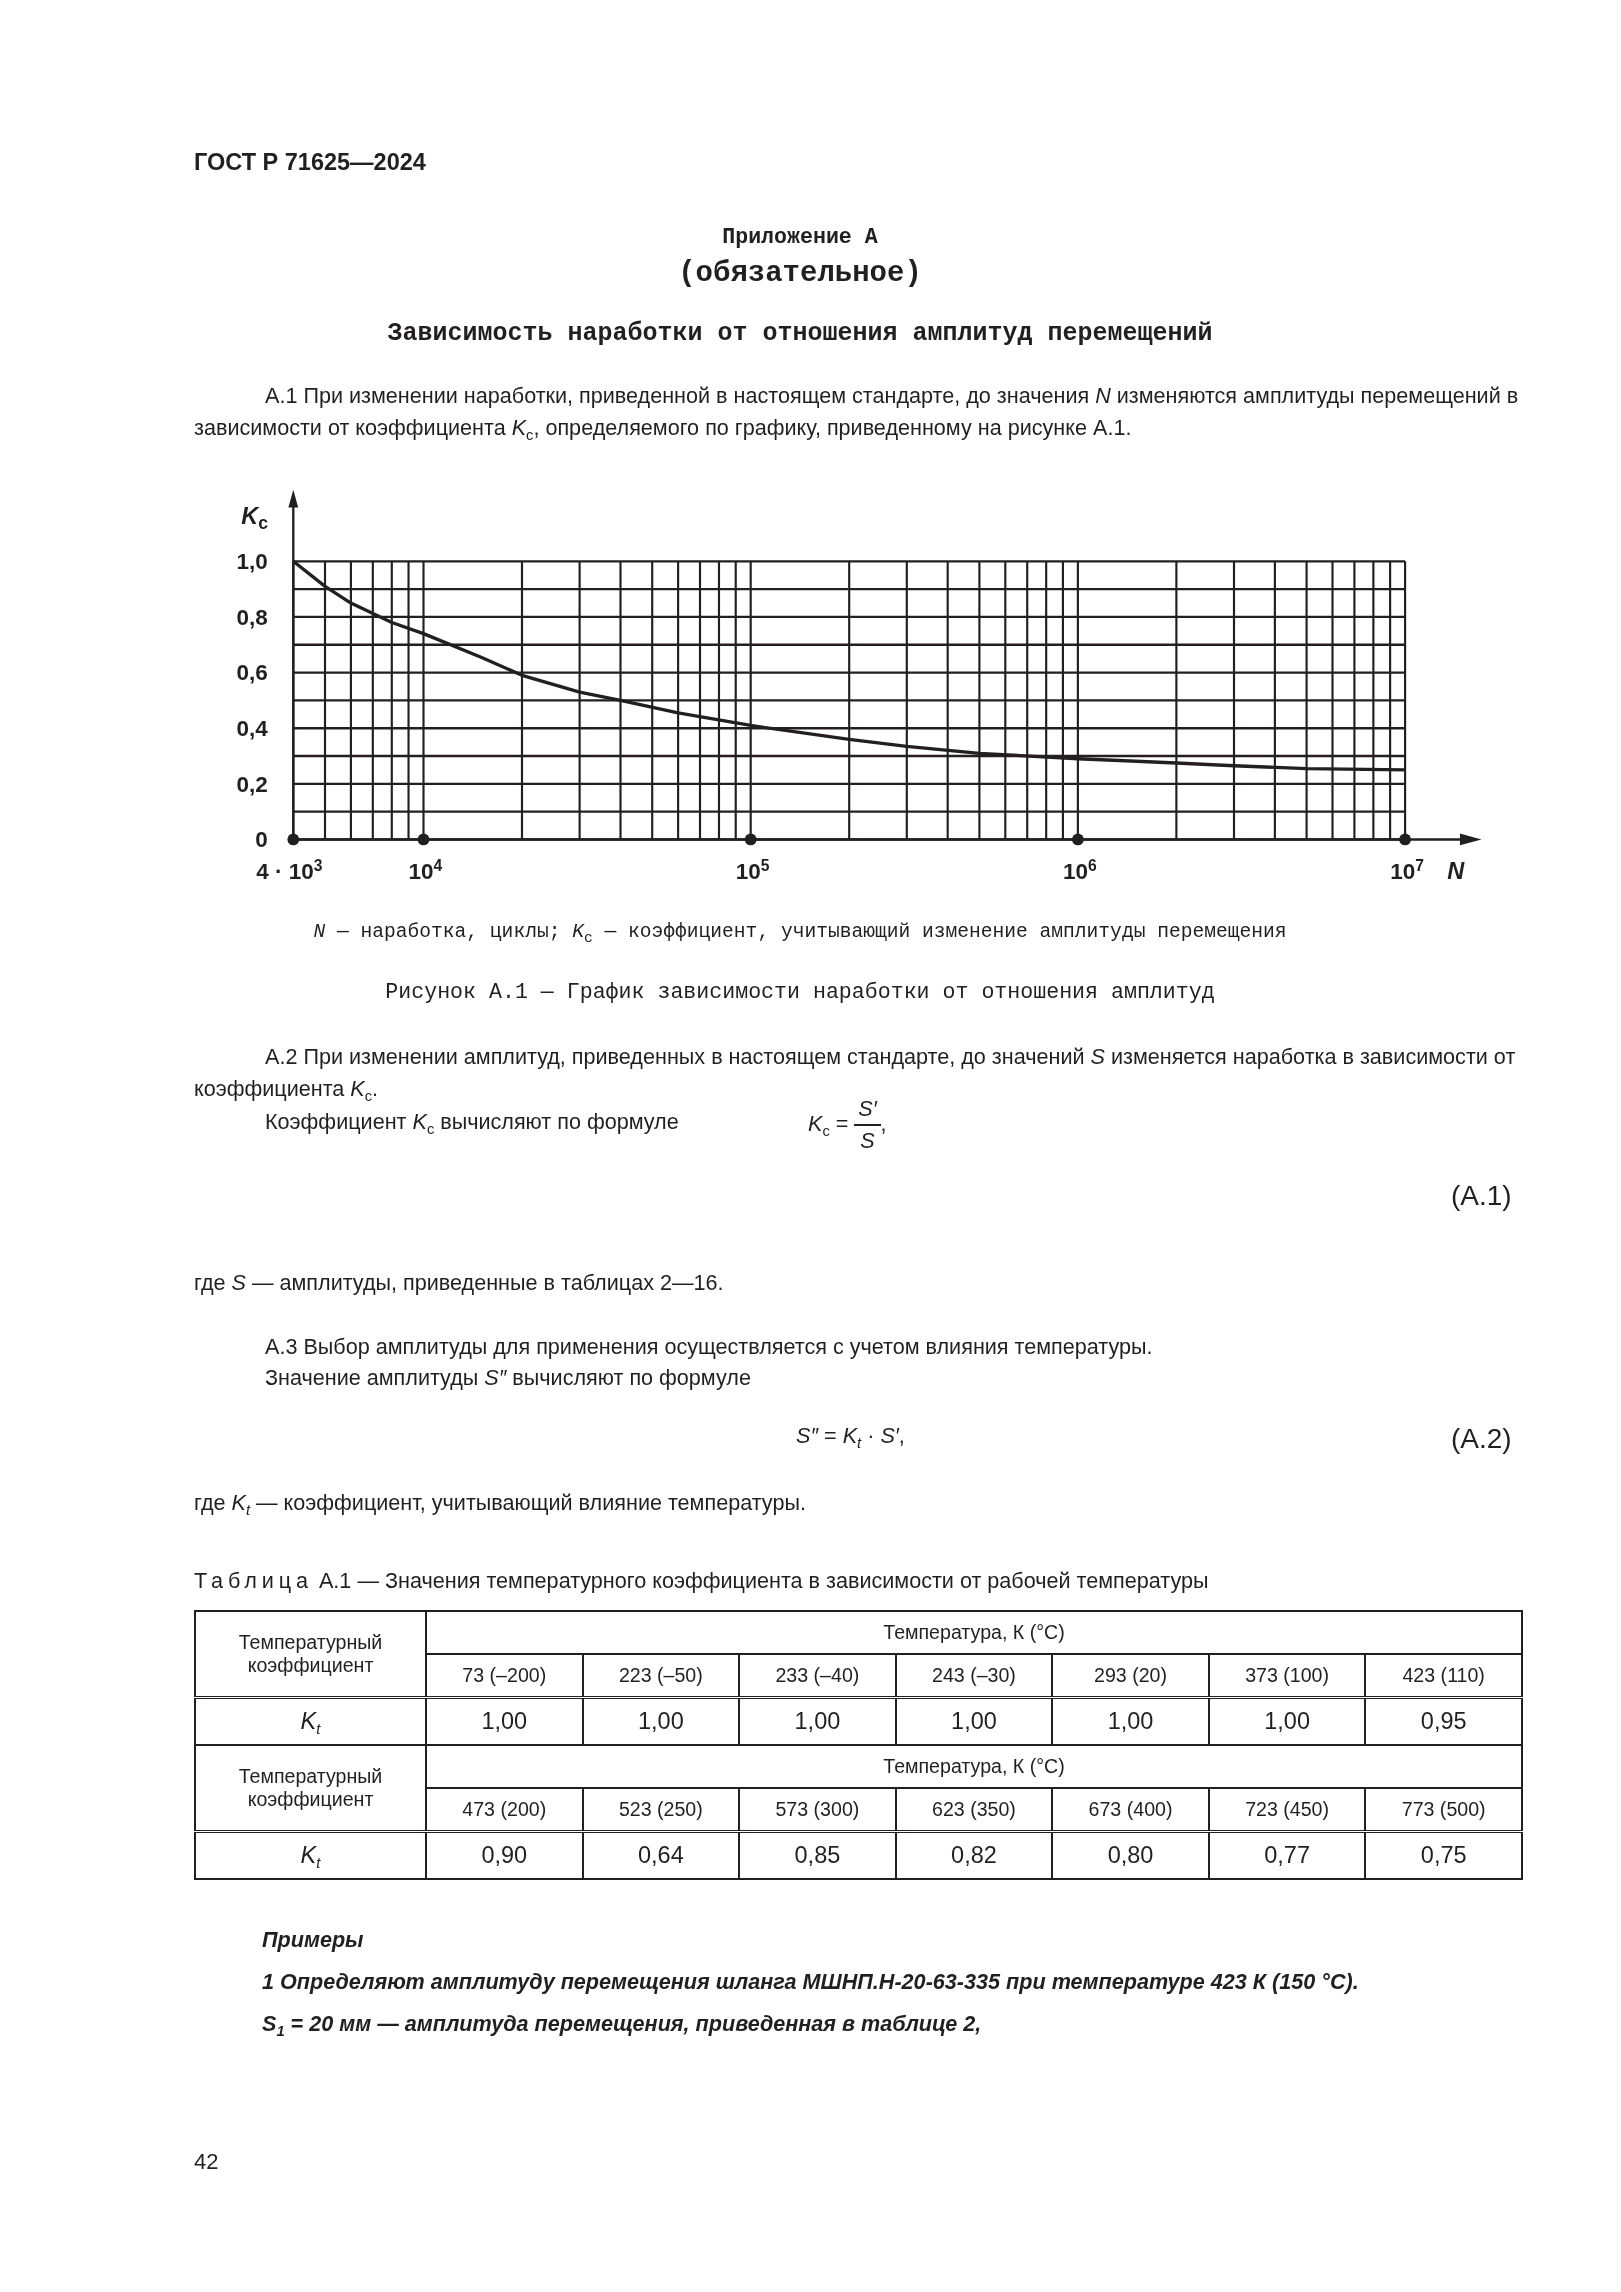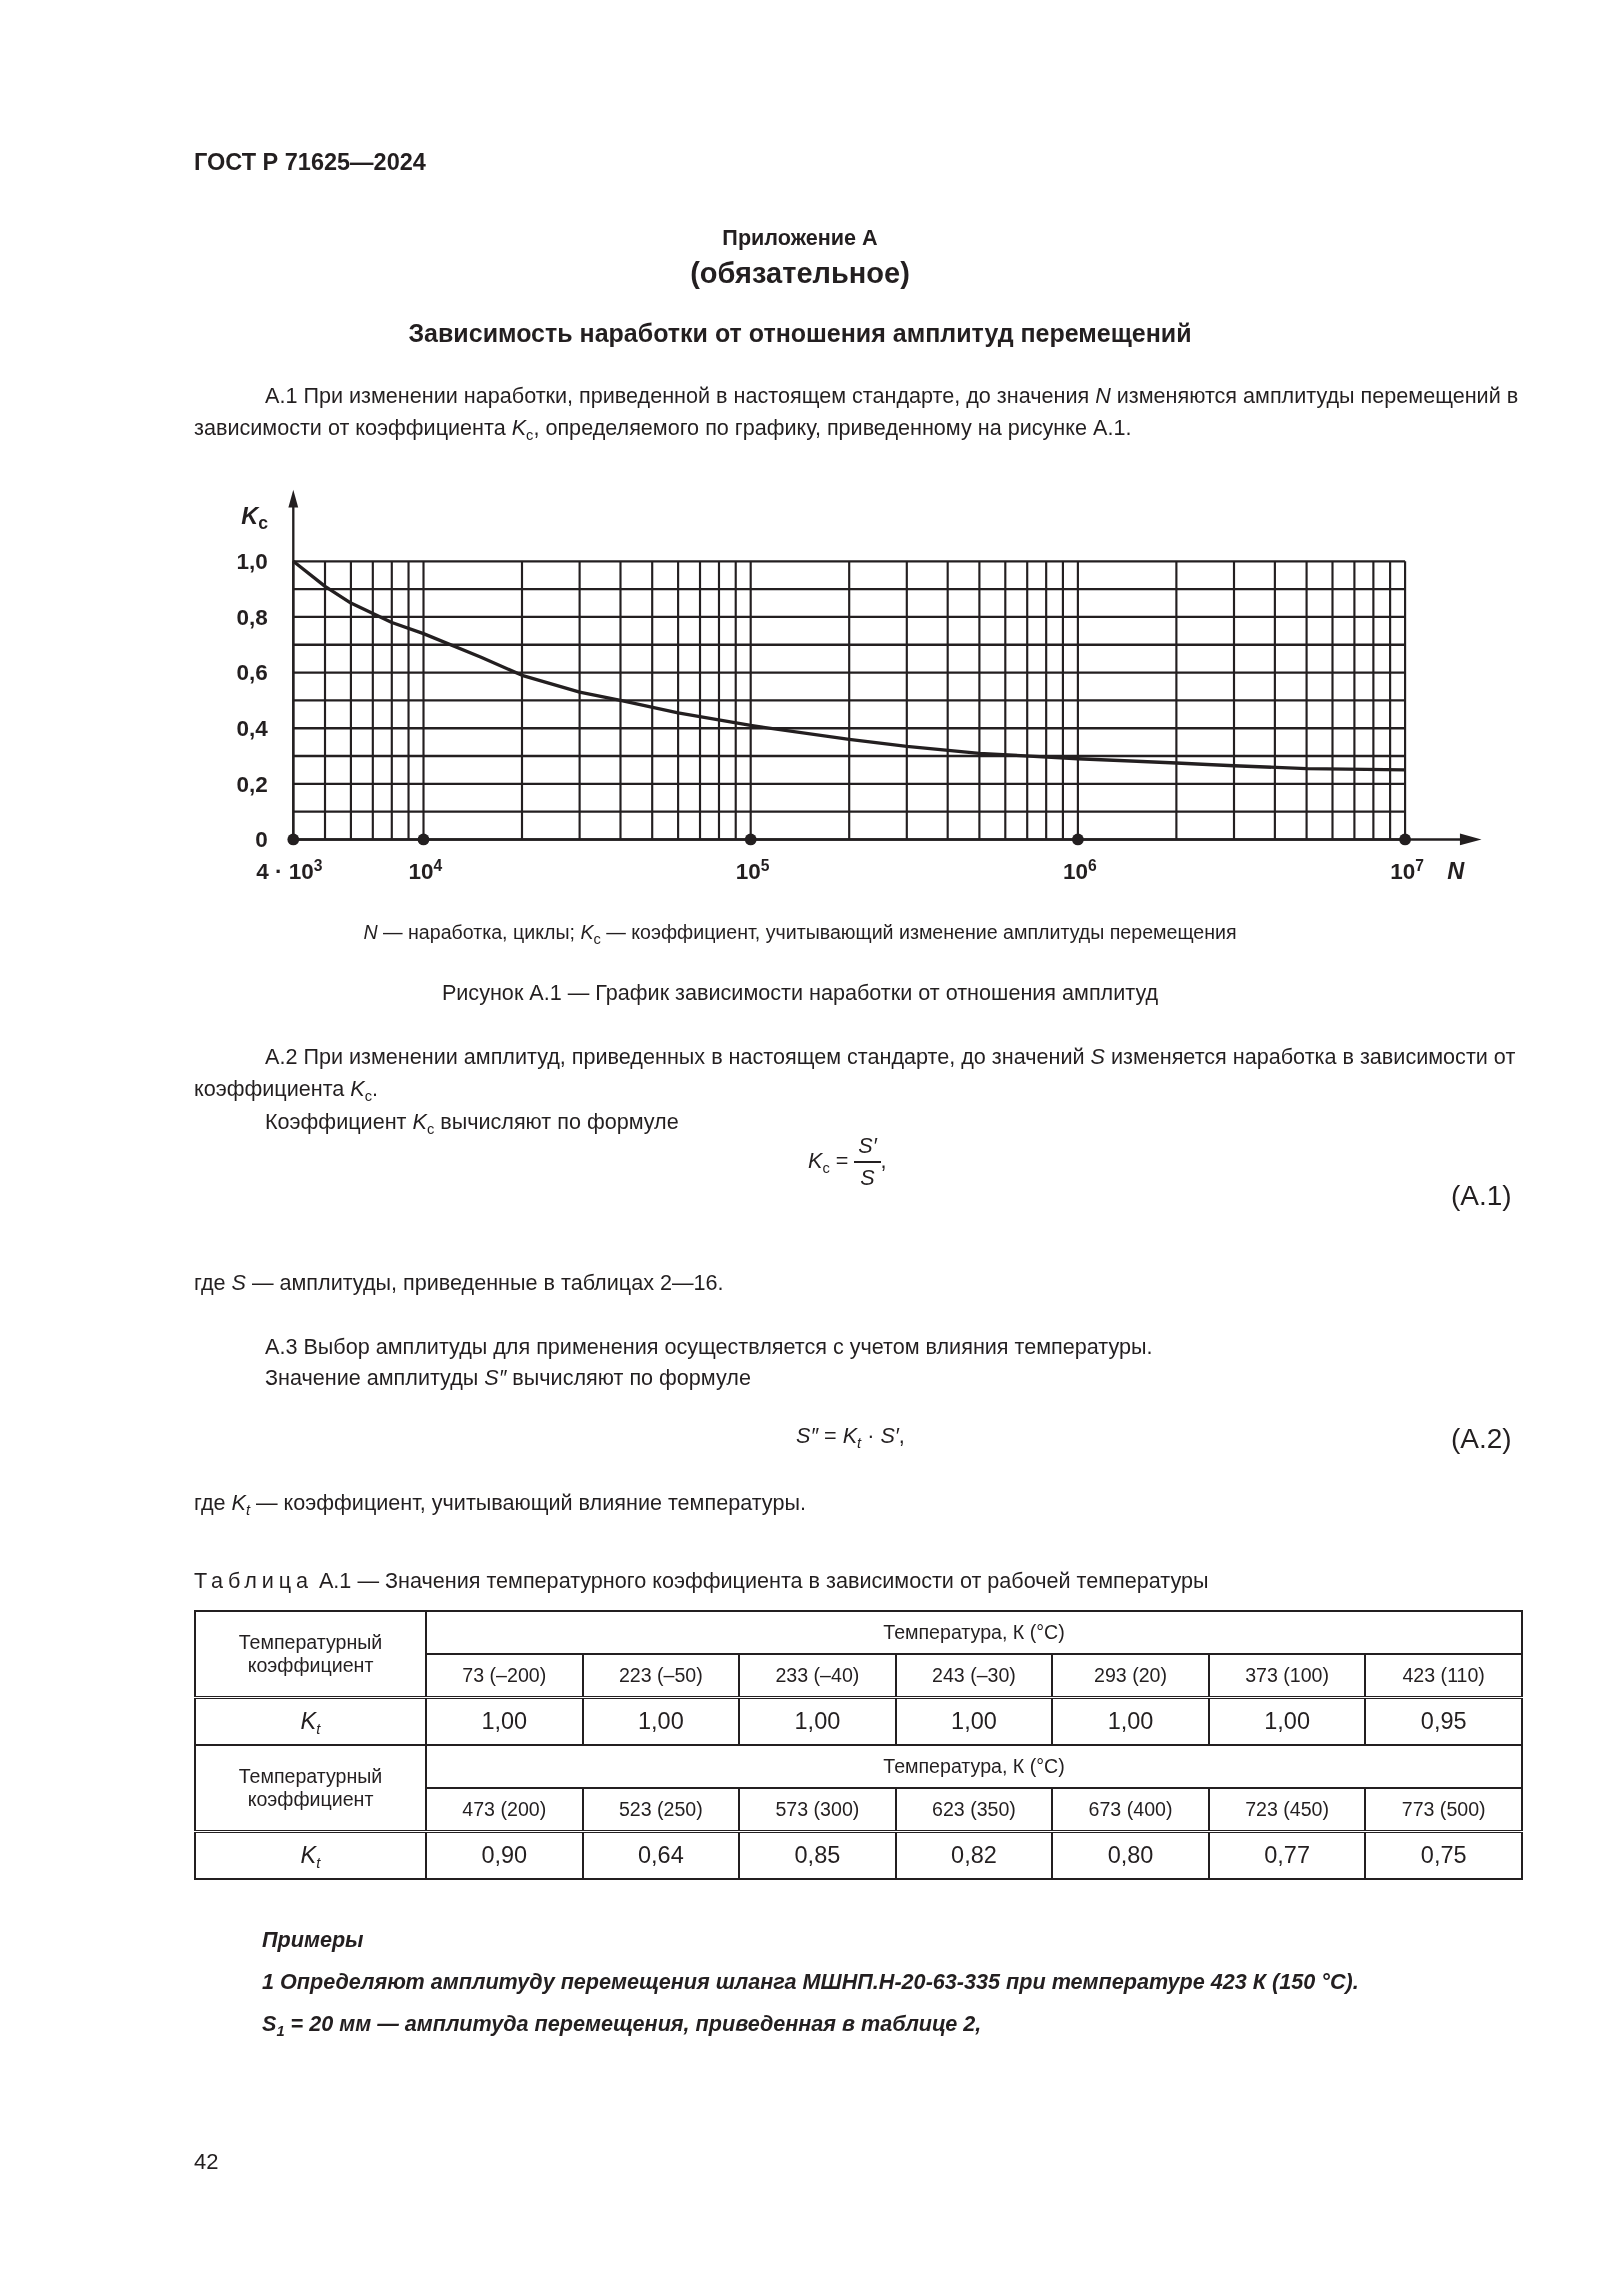--- a/index.html
+++ b/index.html
@@ -1,19 +1,19 @@
 <!DOCTYPE html>
 <html><head>
 <meta charset="utf-8">
 <style>
   html, body { margin:0; padding:0; background:#ffffff; }
   body { width:1621px; height:2293px; position:relative; font-family:"Liberation Sans", sans-serif; color:#231f20; }
   .abs { position:absolute; }
   .doc-id { left:194px; top:149px; font-size:23.5px; font-weight:bold; }
-  .center { left:0; width:1600px; text-align:center; }
+  .center { left:0; width:1600px; text-align:center;font-family:Liberation Mono, monospace; }
   .annex-title { top:225px; font-size:21.6px; font-weight:bold; }
   .annex-sub { top:257px; font-size:29px; font-weight:bold; }
   .section-title { top:319px; font-size:25px; font-weight:bold; }
   .para { left:194px; width:1329px; font-size:21.6px; line-height:32px; }
   .indent { text-indent:71px; }
   i { font-style:italic; }
   sub { font-size:14.7px; vertical-align:-4.9px; line-height:0; }
   .chart-wrap { left:0; top:480px; width:1621px; height:431px; }
   .caption-legend { top:921px; font-size:19.6px; }
   .caption-fig { top:980px; font-size:21.6px; }
@@ -126,21 +126,21 @@
       </g>
   </svg>
 </div>
 
 <div class="abs center caption-legend"><i>N</i><span> — наработка, циклы; </span><i>K</i><sub>c</sub><span> — коэффициент, учитывающий изменение амплитуды перемещения</span></div>
 <div class="abs center caption-fig">Рисунок А.1 — График зависимости наработки от отношения амплитуд</div>
 
 <div class="abs para indent" style="top:1041px;"><span>А.2 При изменении амплитуд, приведенных в настоящем стандарте, до значений </span><i>S</i><span> изменяется наработка в зависимости от коэффициента </span><i>K</i><sub>c</sub><span>.</span></div>
 <div class="abs para indent" style="top:1106px;"><span>Коэффициент </span><i>K</i><sub>c</sub><span> вычисляют по формуле</span></div>
 
-<div class="abs formula" style="left:808px; top:1133px;">
+<div class="abs formula" style="left:808px; top:1096px;">
   <i>K</i><sub>c</sub><span> = </span><span class="frac"><i class="num">S′</i><i class="den">S</i></span><span>,</span>
 </div>
 <div class="abs eqno" style="top:1180px;">(А.1)</div>
 
 <div class="abs para" style="top:1267px;"><span>где </span><i>S</i><span> — амплитуды, приведенные в таблицах 2—16.</span></div>
 
 <div class="abs para indent" style="top:1331px;">А.3 Выбор амплитуды для применения осуществляется с учетом влияния температуры.</div>
 <div class="abs para indent" style="top:1362px;"><span>Значение амплитуды </span><i>S″</i><span> вычисляют по формуле</span></div>
 
 <div class="abs formula" style="left:796px; top:1423px;"><i>S″</i><span> = </span><i>K</i><sub><i>t</i></sub><span> · </span><i>S′</i><span>,</span></div>

